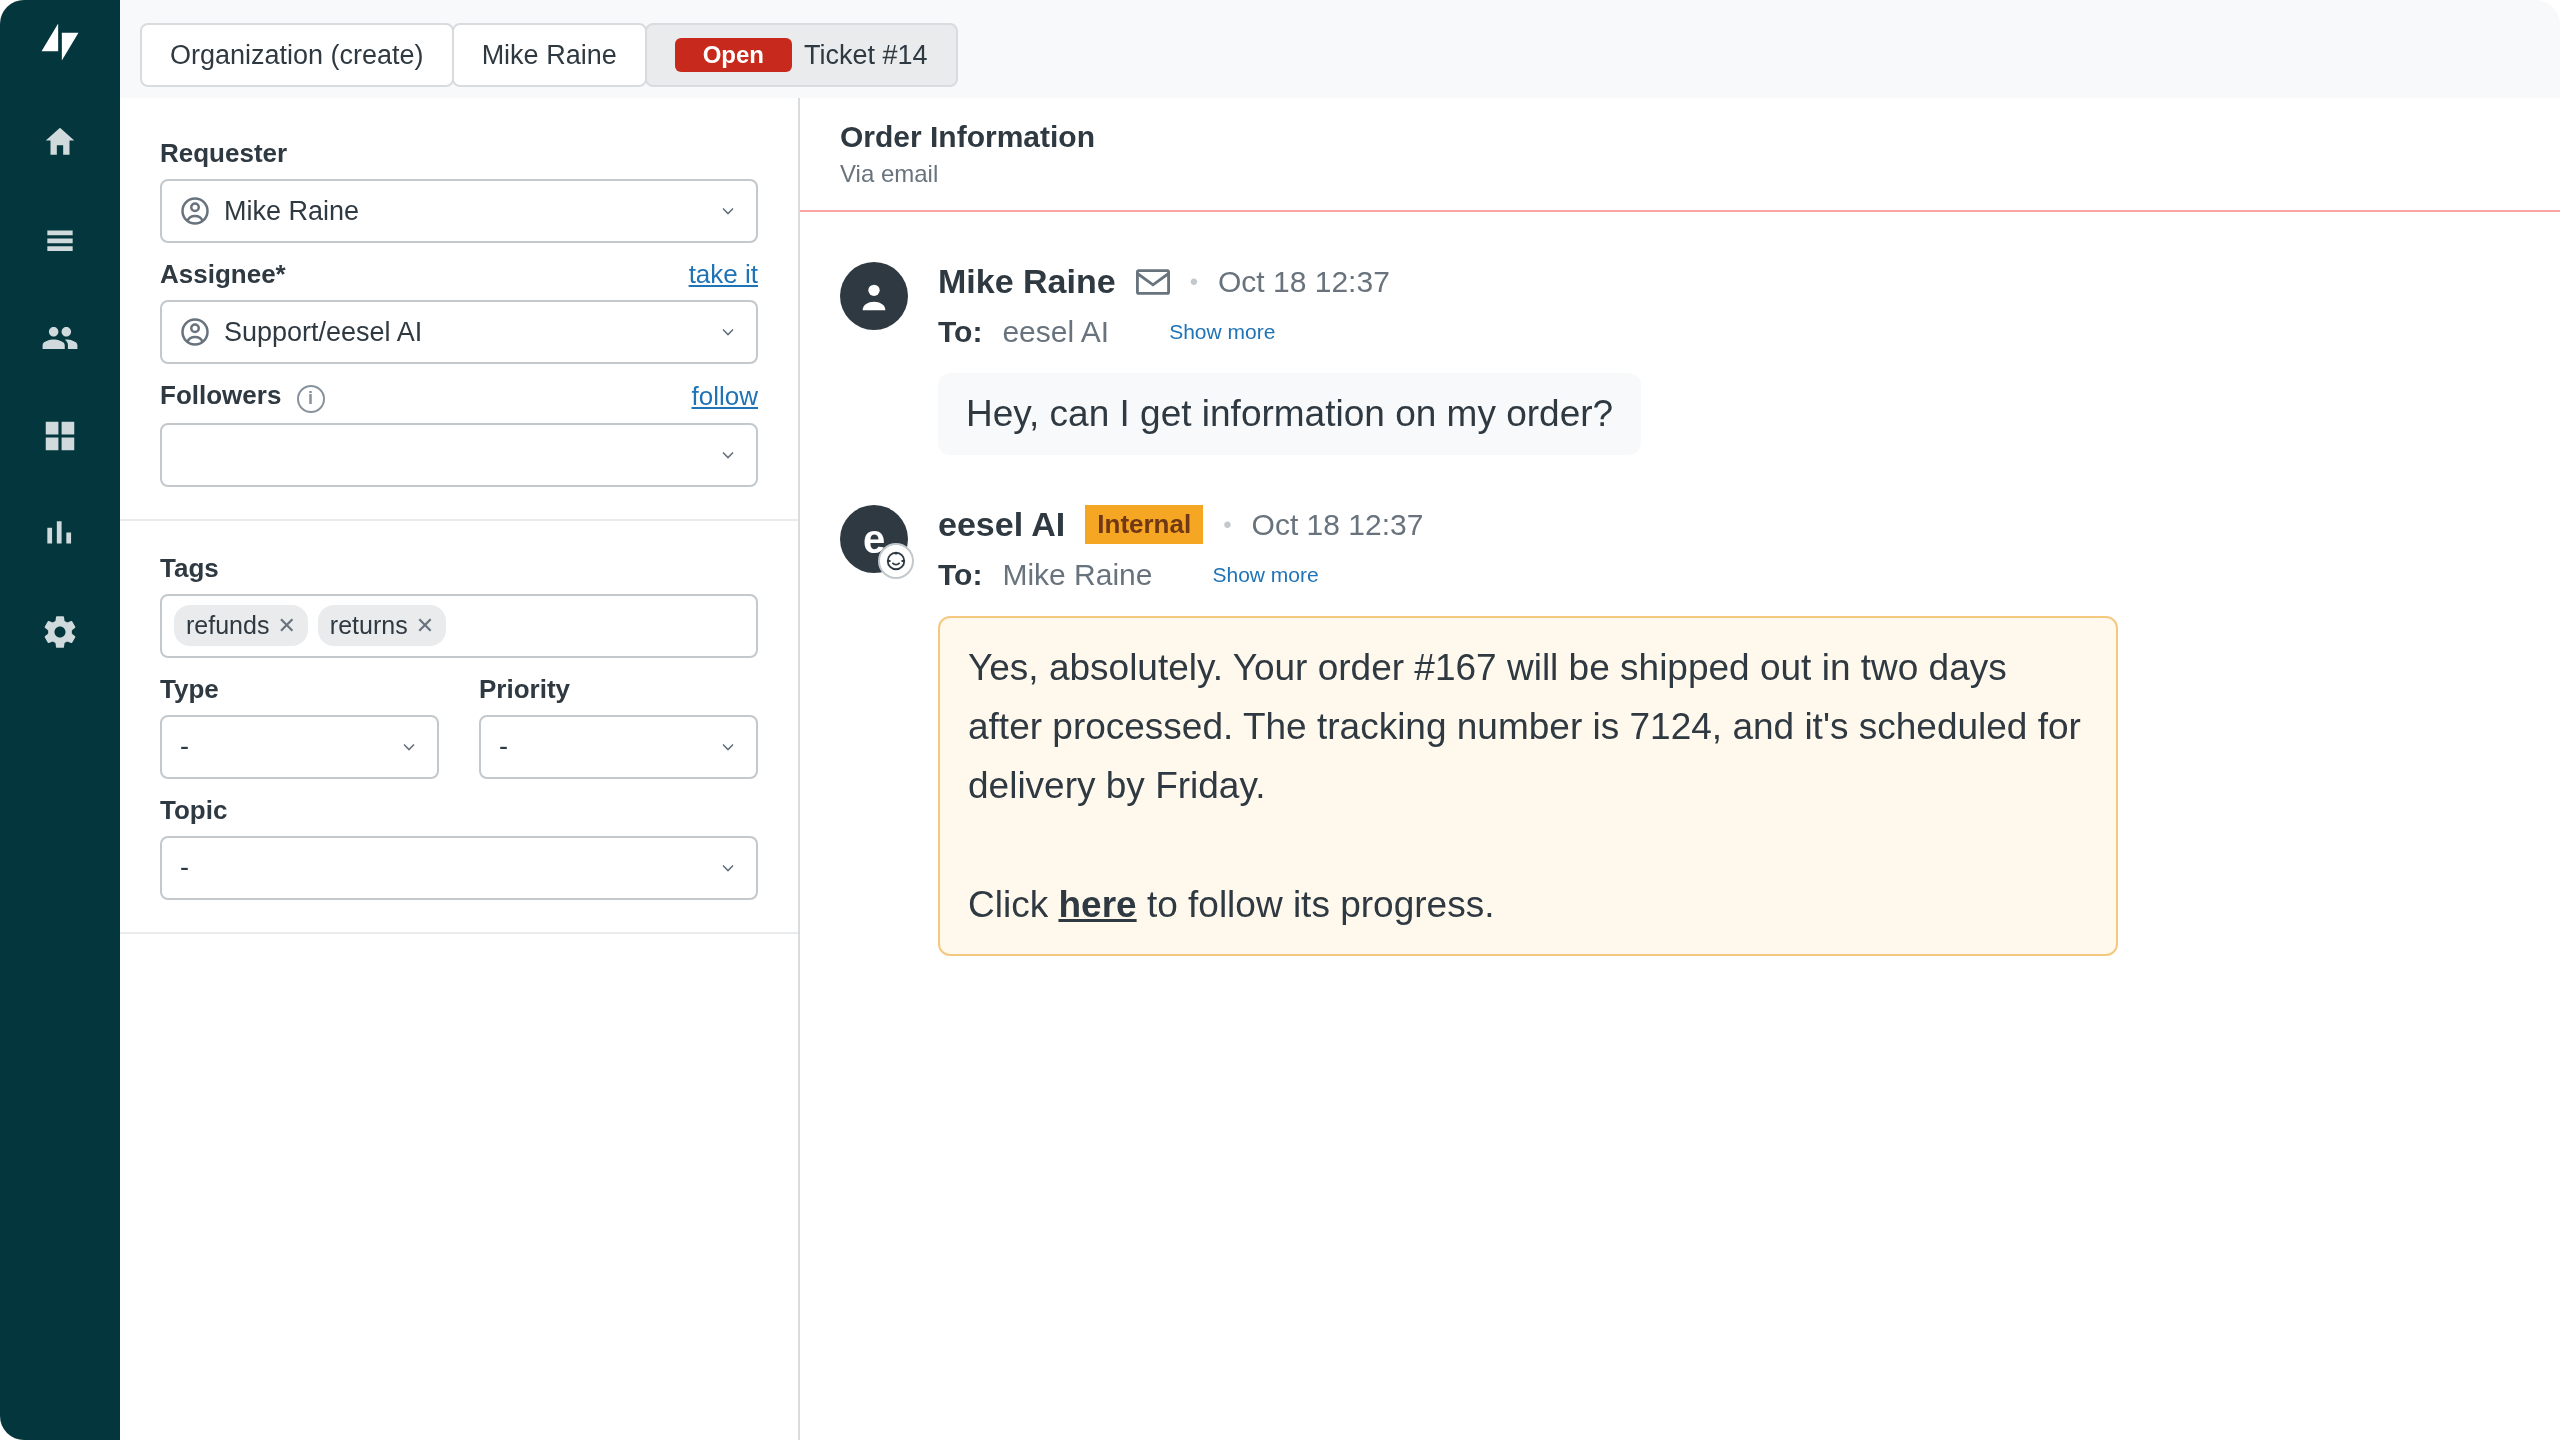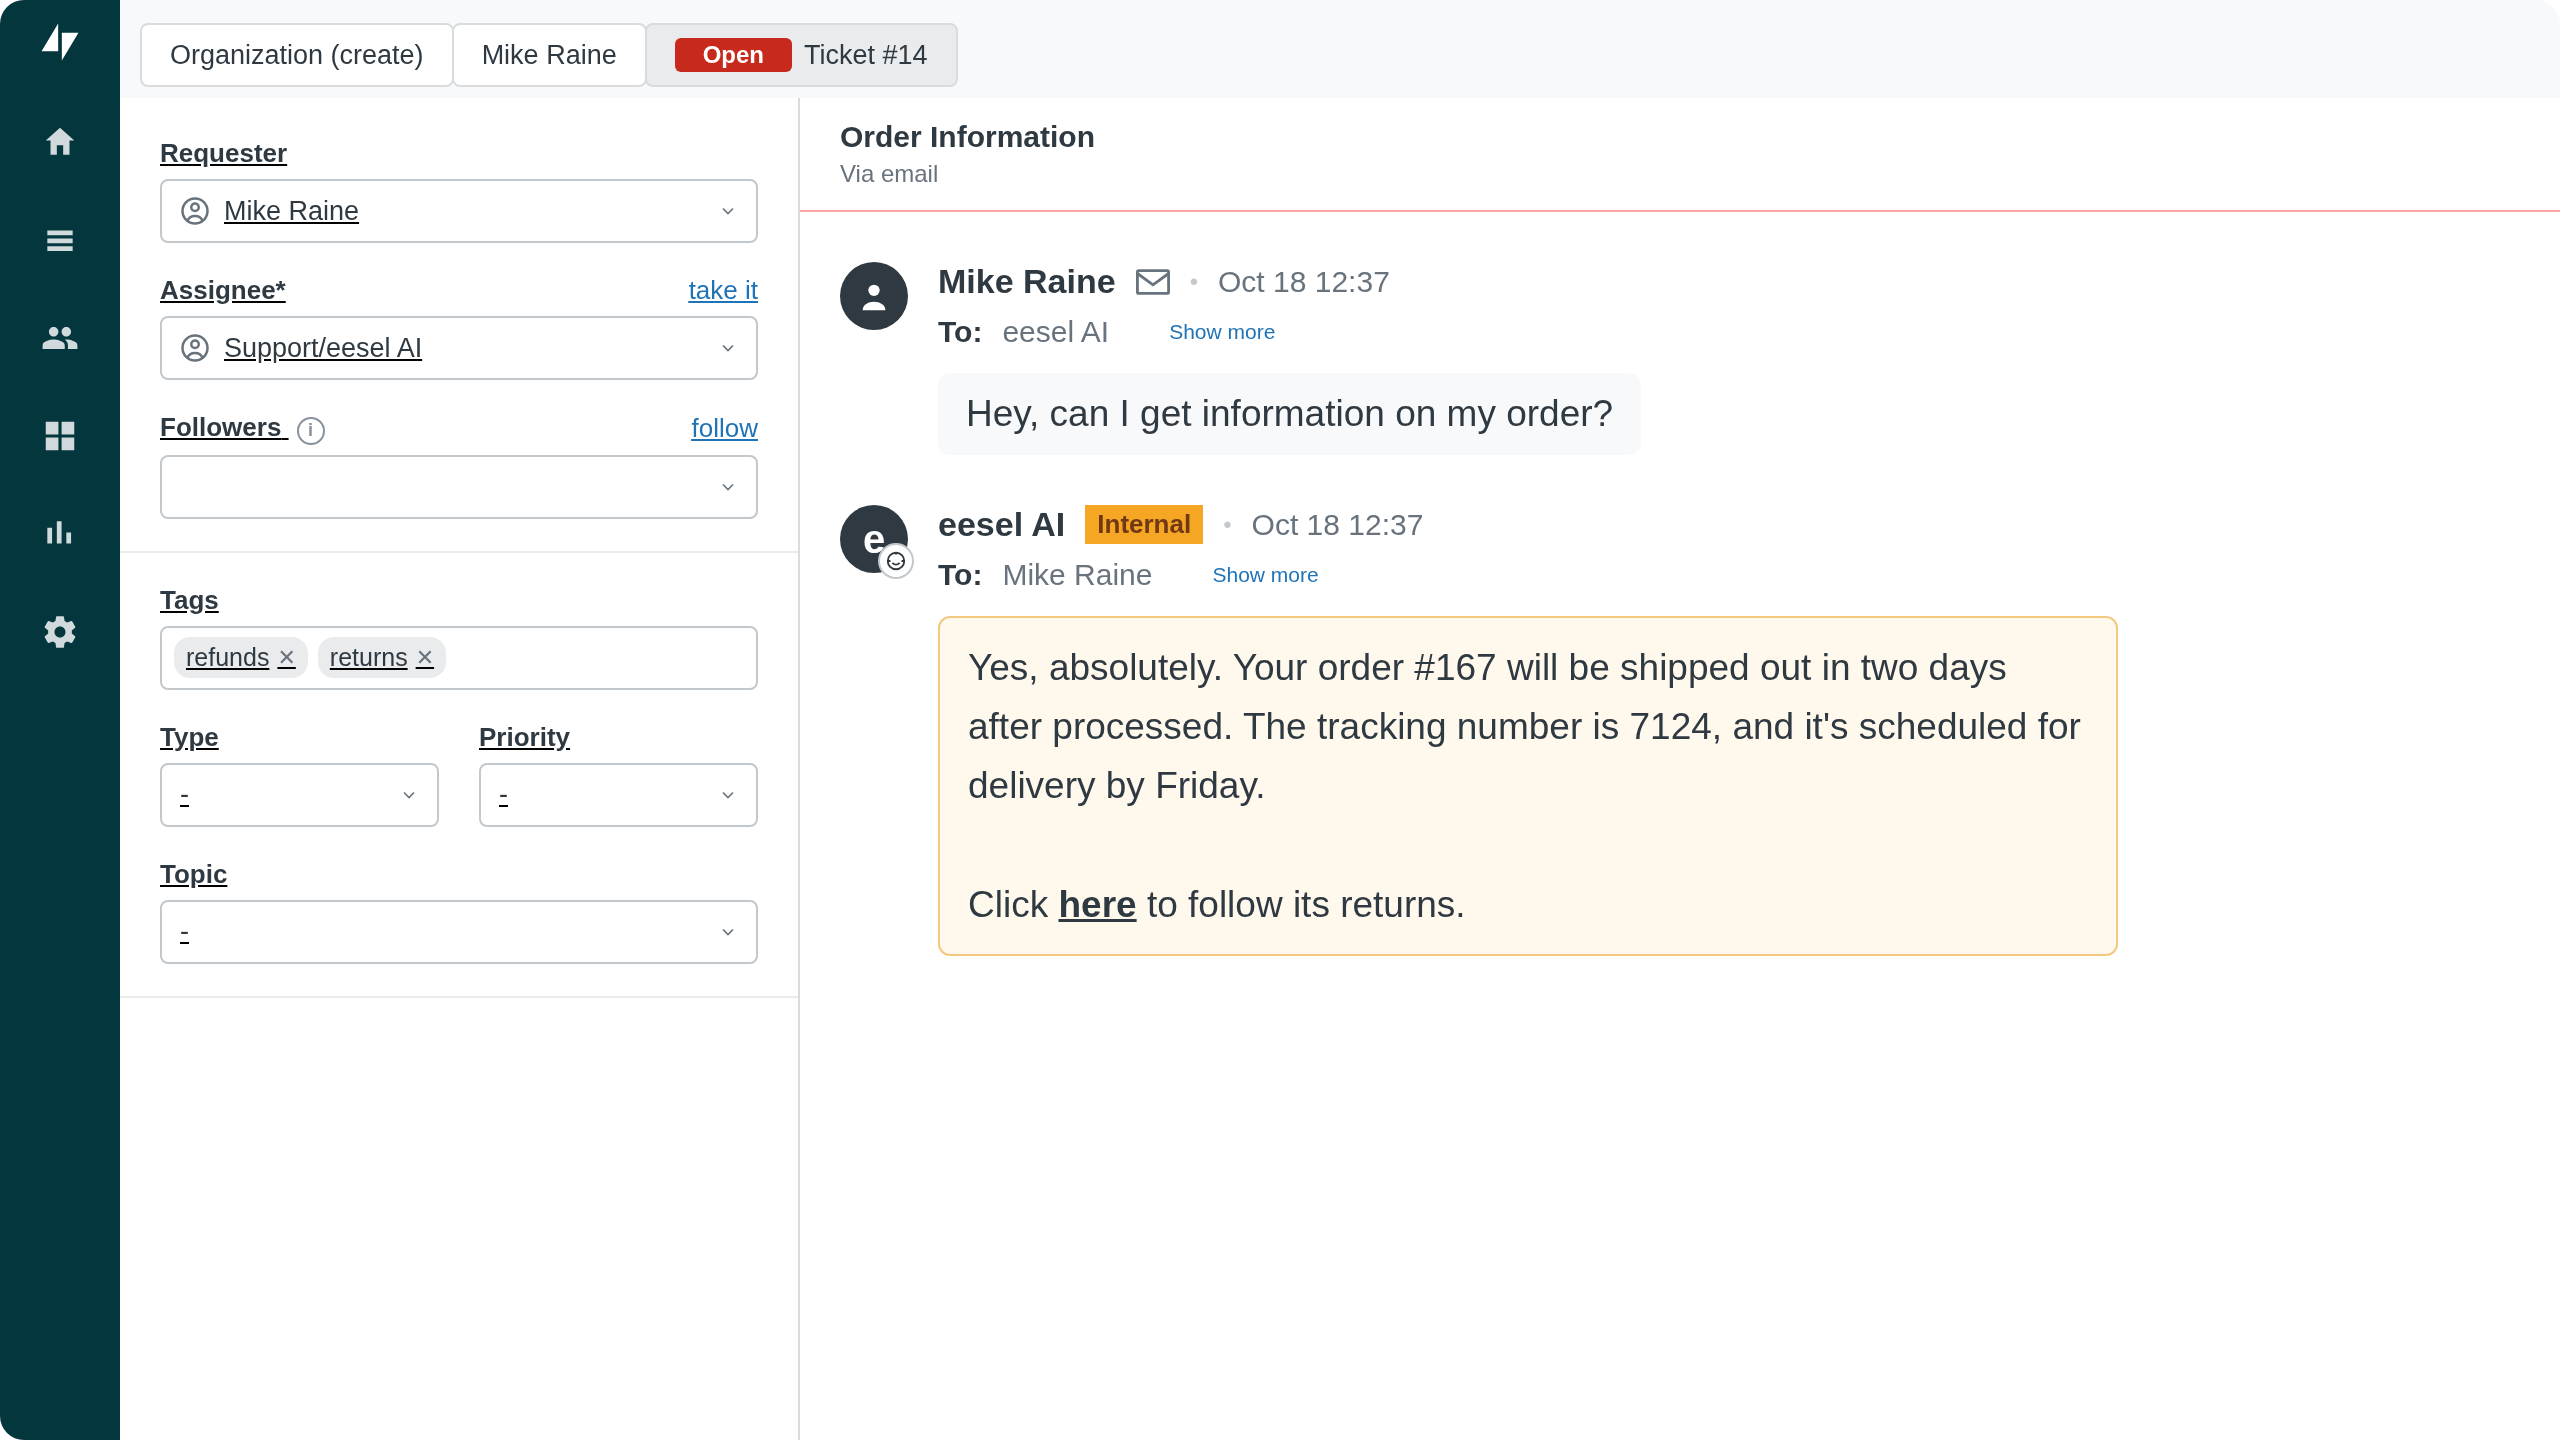--- a/index.html
+++ b/index.html
@@ -85,21 +85,21 @@
   position: absolute;
   left: 120px;
   top: 98px;
   bottom: 0;
   width: 680px;
   border-right: 2px solid #d8dcde;
   padding: 40px 40px 0 40px;
   background: #fff;
   overflow-y: auto;
 }
-.field-group { margin-bottom: 32px; text-decoration: underline; }
+.field-group { margin-bottom: 16px; }
 .field-row { display: flex; justify-content: space-between; align-items: center; margin-bottom: 10px; }
 .field-label {
   font-size: 26px;
   font-weight: 600;
   color: #2f3941;
 }
 .field-link {
   color: #1f73b7;
   text-decoration: underline;
   font-size: 26px;
@@ -517,21 +517,21 @@
           </div>
           <div class="msg-to-line">
             <span class="msg-to-label">To:</span>
             <span class="msg-to-value">Mike Raine</span>
             <span class="msg-showmore">Show more</span>
           </div>
           <div class="msg-bubble internal">
             <p>Yes, absolutely. Your order #167 will be shipped out in two days after processed. The tracking number is 7124, and it's scheduled for delivery by Friday.</p>
             <br>
             <p>
-              <span>Click </span><a href="#">here</a><span> to follow its returns.</span>
+              <span>Click </span><a href="#">here</a><span> to follow its progress.</span>
             </p>
           </div>
         </div>
       </div>
 
     </div>
   </div>
 
 </div>
 

